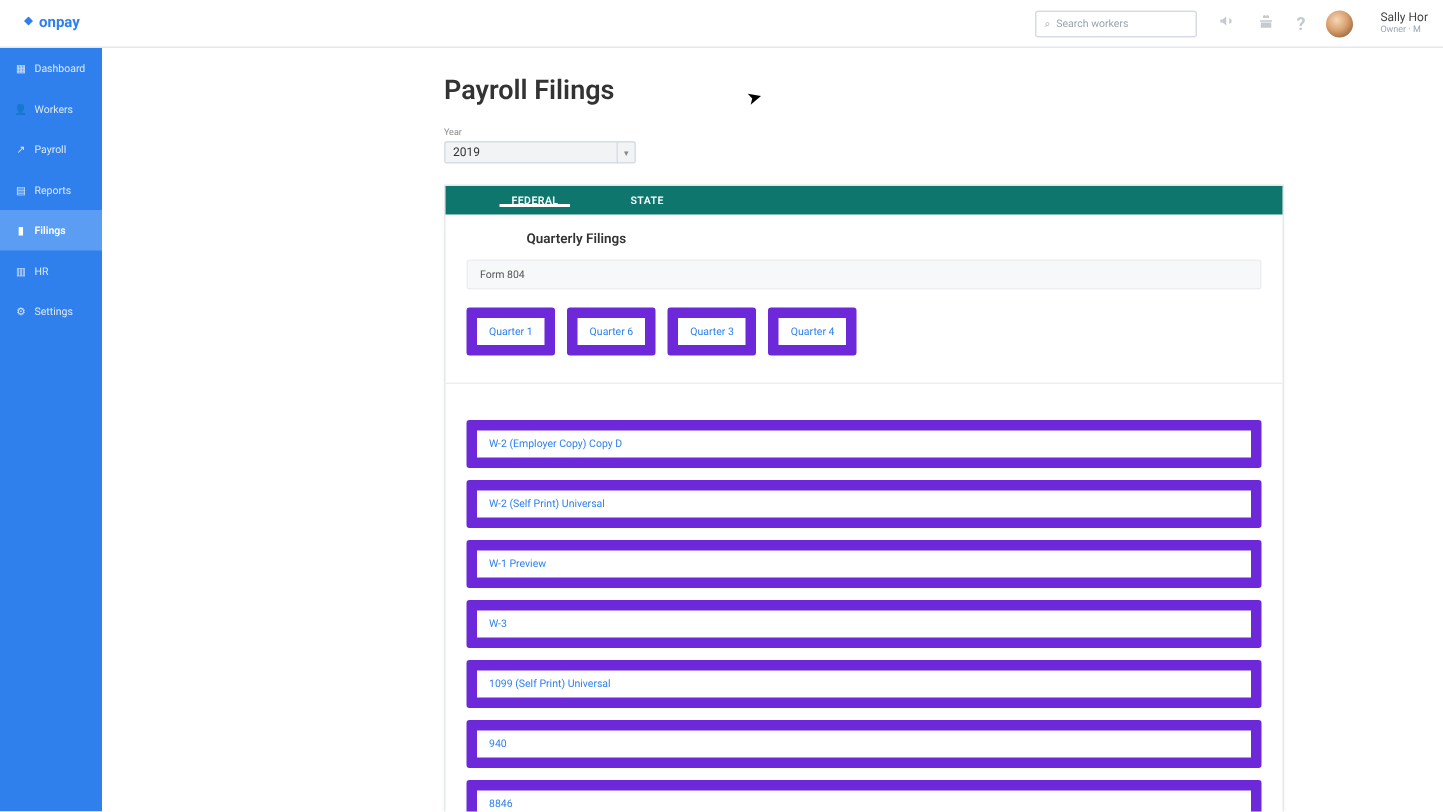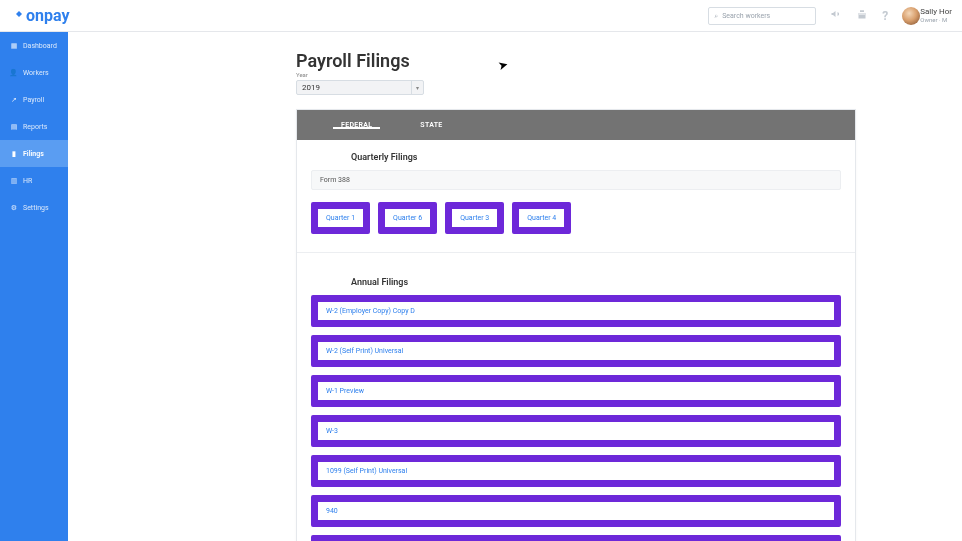--- a/index.html
+++ b/index.html
@@ -22,21 +22,21 @@
       align-items: center;
       justify-content: space-between;
       padding: 0 10px 0 14px;
       position: relative;
       z-index: 2;
       background: #fff;
     }
     .logo {
       color: #2f80ed;
       font-weight: 700;
-      font-size: 16px;
+      font-size: 10px;
       display: flex;
       align-items: center;
       gap: 2px;
     }
     .header-right {
       display: flex;
       align-items: center;
       gap: 14px;
     }
     .search-box {
@@ -52,21 +52,21 @@
       font-size: 7px;
     }
     .header-icon {
       color: #c4cad1;
       font-size: 12px;
       cursor: pointer;
     }
     .user-block {
       display: flex;
       align-items: center;
-      gap: 0;
+      gap: 18px;
     }
     .avatar {
       width: 18px;
       height: 18px;
       border-radius: 50%;
       background: radial-gradient(circle at 40% 35%, #f4d7b8 0%, #d9a06e 45%, #7a4a2a 100%);
     }
     .user-text {
       text-align: left;
       line-height: 1.1;
@@ -116,20 +116,21 @@
       left: 68px;
       top: 32px;
       right: 0;
       bottom: 0;
       padding: 18px 36px 0 228px;
     }
     .page-title {
       font-size: 18px;
       font-weight: 600;
       color: #333;
+      margin-bottom: 14px;
     }
     .year-block {
       margin-bottom: 14px;
     }
     .year-label {
       font-size: 6px;
       color: #888;
       display: block;
       margin-bottom: 2px;
     }
@@ -158,22 +159,22 @@
       justify-content: center;
       font-size: 6px;
       color: #888;
     }
     .card {
       width: 560px;
       border: 1px solid #e5e8ec;
       box-shadow: 0 1px 3px rgba(0,0,0,0.04);
     }
     .tabs {
-      background: #737373;
-      height: 30px;
+      background: #0f766e;
+      height: 19px;
       display: flex;
       align-items: center;
       color: #fff;
     }
     .tab {
       font-size: 7px;
       font-weight: 600;
       padding: 0 24px;
       height: 100%;
       display: flex;
@@ -321,31 +322,30 @@
 
   <div class="card">
     <div class="tabs">
       <div id="tabs-slot" style="display: flex; margin-left: 20px;">
           <div class="tab active">FEDERAL</div>
           <div class="tab">STATE</div>
         </div>
     </div>
     <div class="card-body">
       <div class="section-title">Quarterly Filings</div>
-      <div class="form-row">Form 388</div>
+      <div class="form-row">Form 804</div>
       <div class="pill-row" id="quarters-slot">
           <div class="pill">Quarter 1</div>
           <div class="pill">Quarter 6</div>
           <div class="pill">Quarter 3</div>
           <div class="pill">Quarter 4</div>
         </div>
 
       <div class="sep"></div>
 
-      <div class="section-title">Annual Filings</div>
       <div class="pill-row" id="annual-slot" style="margin-bottom:4px;flex-direction:column;">
           <div class="pill">W-2 (Employer Copy) Copy D</div>
           <div class="pill">W-2 (Self Print) Universal</div>
           <div class="pill">W-1 Preview</div>
           <div class="pill">W-3</div>
           <div class="pill">1099 (Self Print) Universal</div>
           <div class="pill">940</div>
           <div class="pill">8846</div>
         </div>
     </div>

